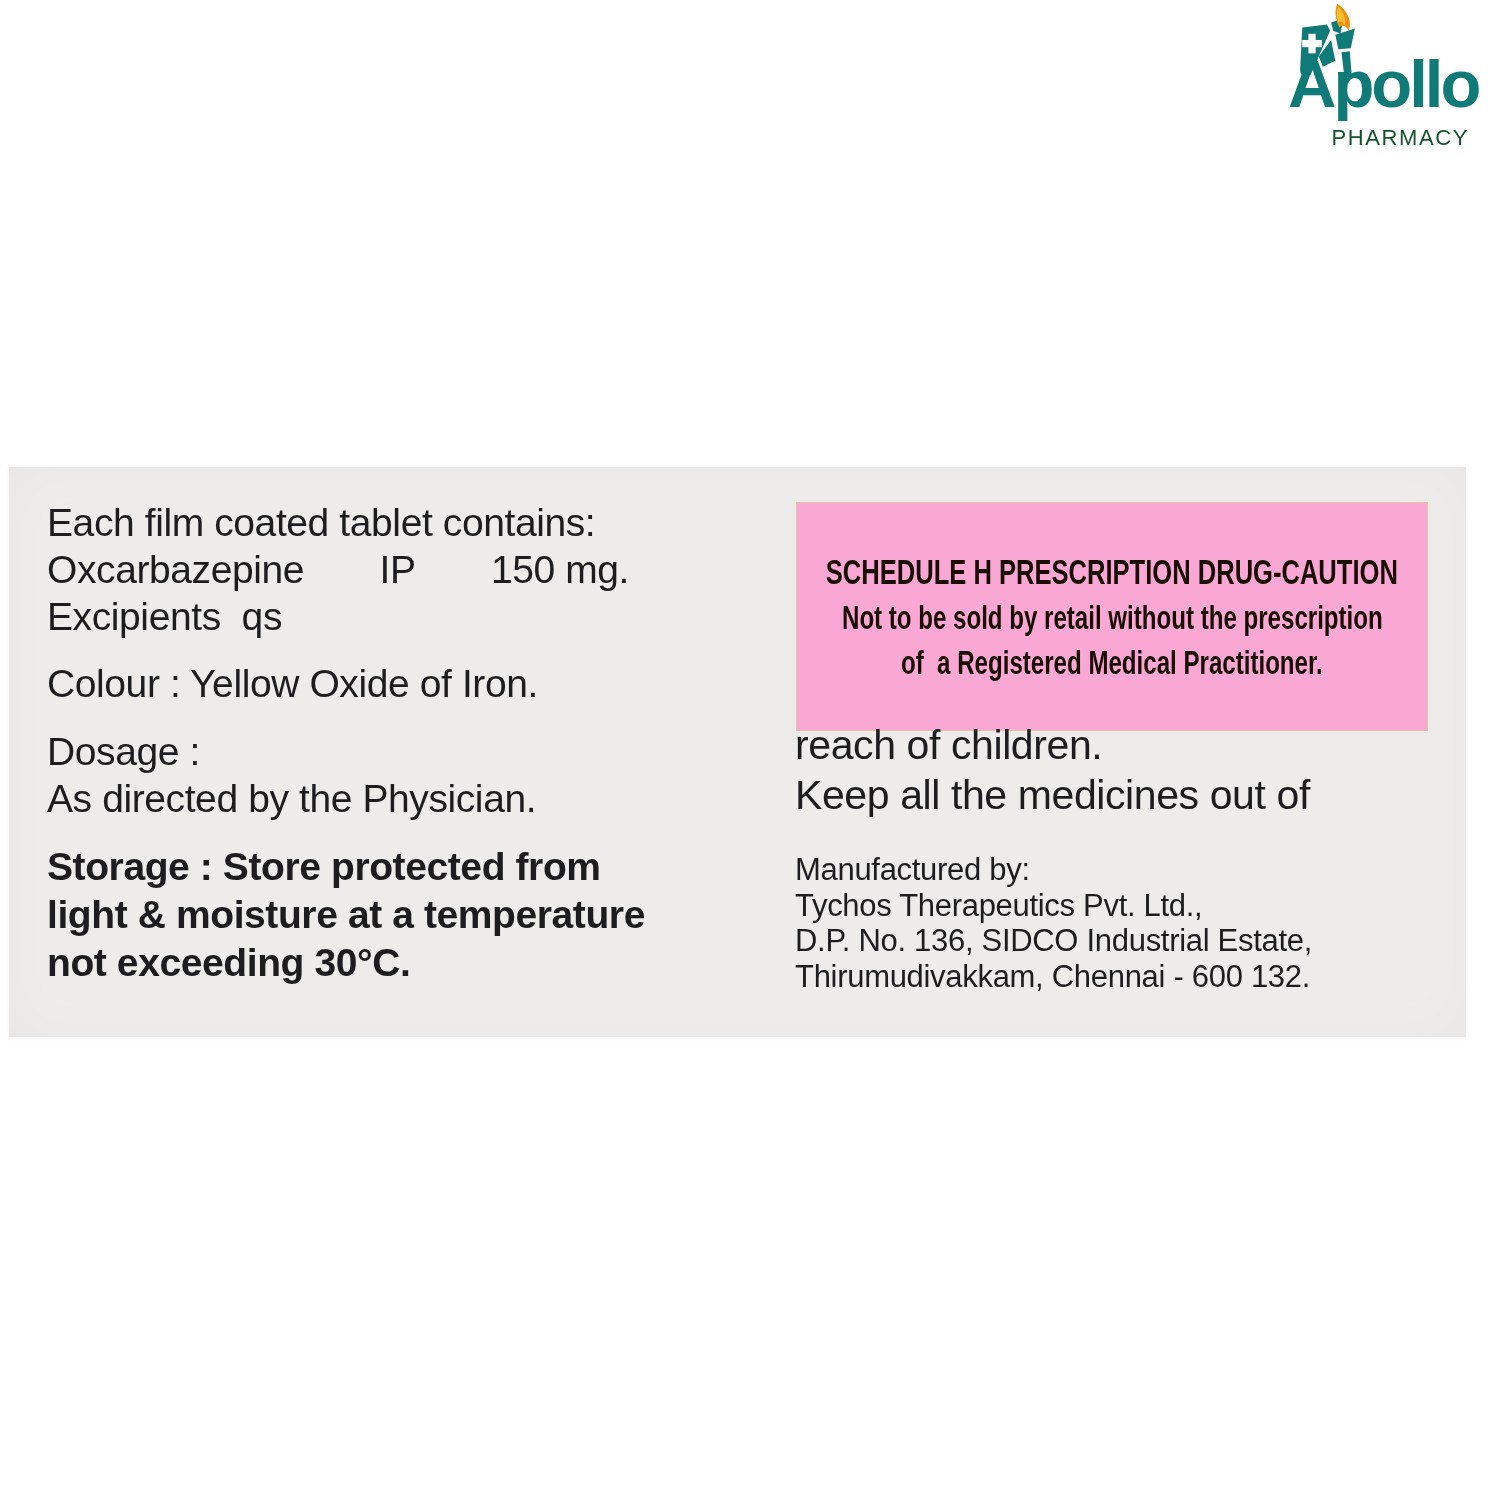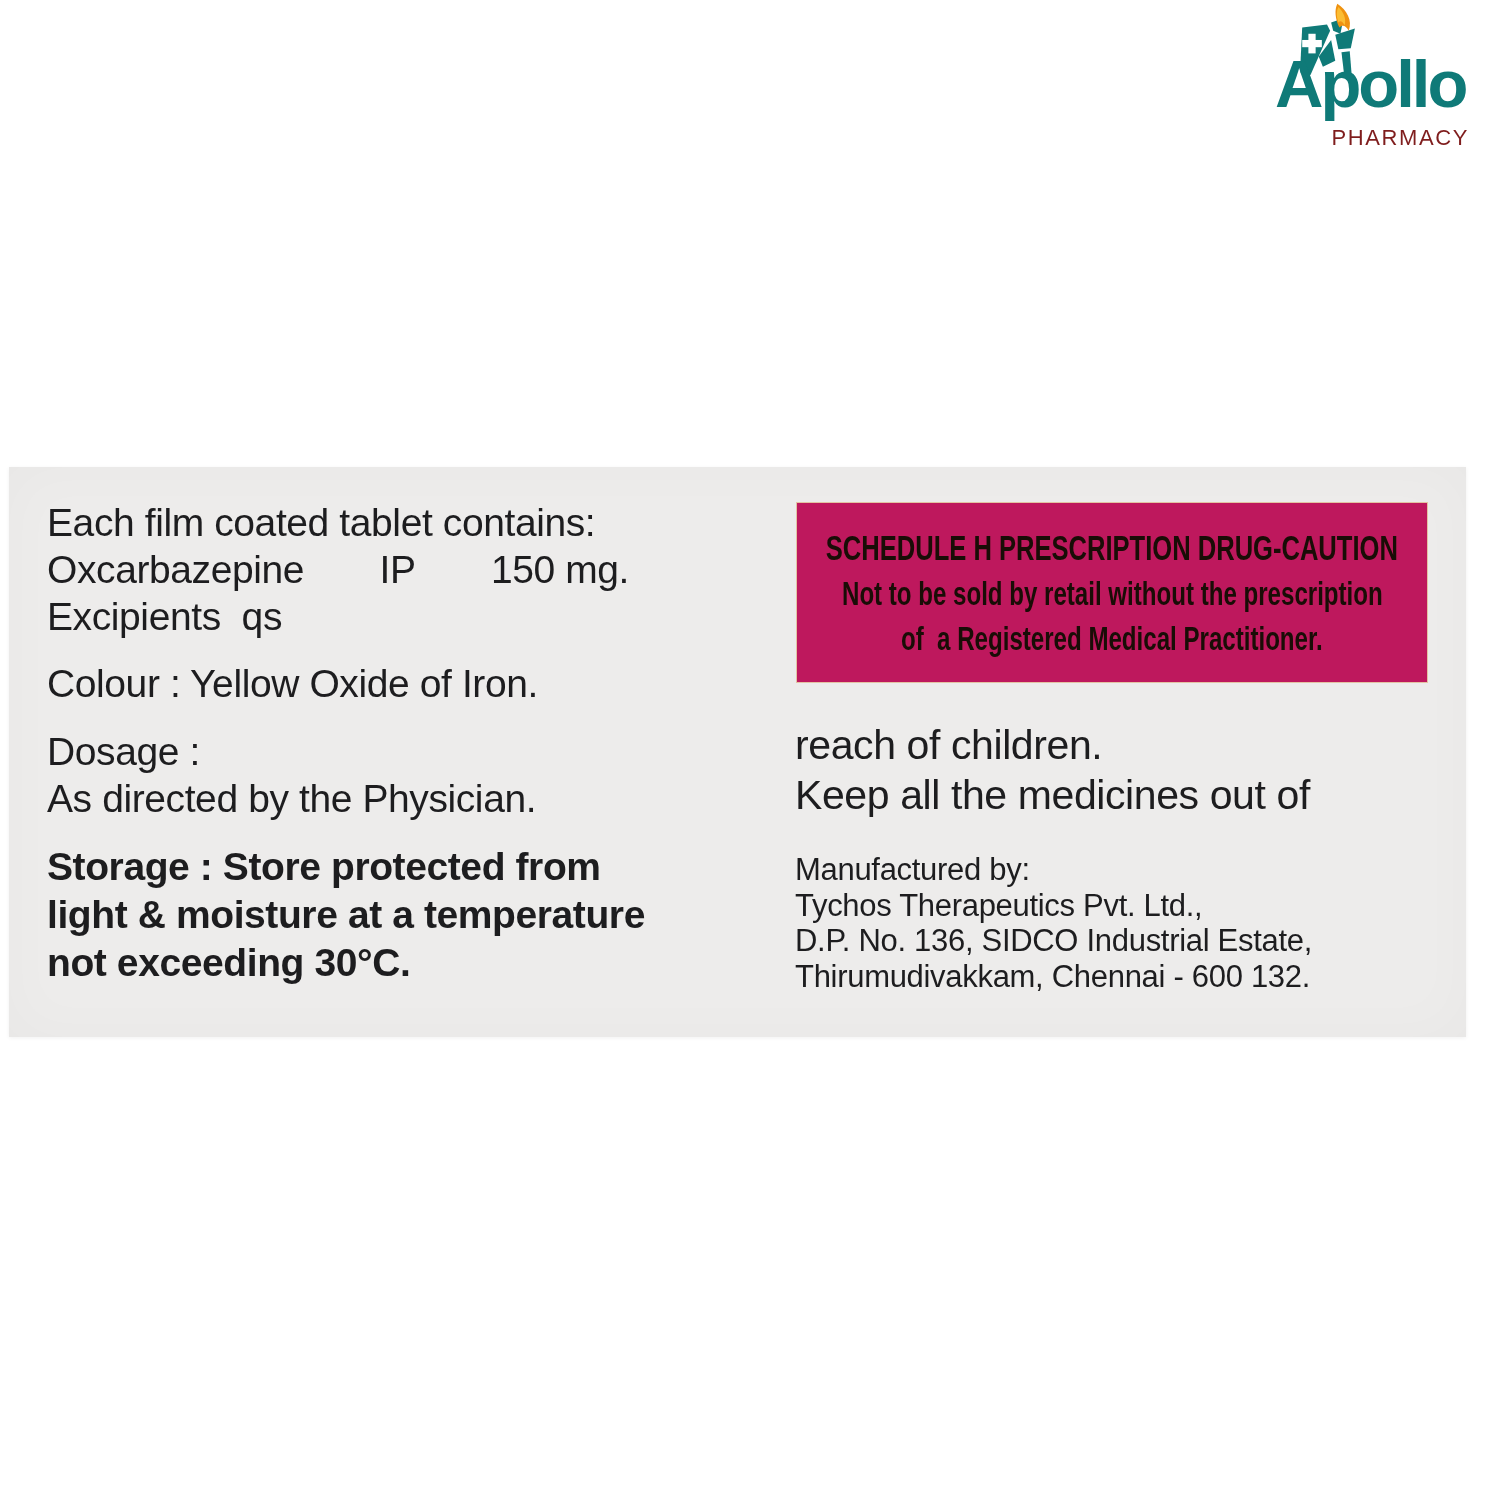--- a/index.html
+++ b/index.html
@@ -5,28 +5,28 @@
   * { margin: 0; padding: 0; box-sizing: border-box; }
   html, body { width: 1500px; height: 1500px; background: #ffffff; overflow: hidden; }
   body { font-family: "Liberation Sans", sans-serif; color: #1d1d1f; position: relative; }
 
   .stage { position: absolute; inset: 0; background: #ffffff; }
 
   
   .logo { position: absolute; left: 1270px; top: 0; width: 215px; height: 165px; }
   .logo-icon { position: absolute; left: 26px; top: 2px; width: 62px; height: 78px; }
   .brand-name {
-    position: absolute; left: 5px; top: 50px; width: 196px;
+    position: absolute; left: 18px; top: 50px; width: 196px;
     font-size: 67px; font-weight: bold; letter-spacing: -3px;
     color: #0f7a78; text-align: left; line-height: 1;
   }
   .brand-sub {
     position: absolute; left: 5px; top: 127px; width: 194px;
     font-size: 22px; font-weight: 400; letter-spacing: 1.6px;
-    color: #7f1d1d; text-align: right; line-height: 1;
+    color: #14532d; text-align: right; line-height: 1;
   }
 
   
   .panel {
     position: absolute; left: 9px; top: 467px; width: 1457px; height: 570px;
     background: linear-gradient(180deg, #efeeec 0%, #edeceа 50%, #eae9e7 100%);
     background-color: #edeceb;
     box-shadow: inset 0 0 60px rgba(0,0,0,0.025), 0 1px 4px rgba(0,0,0,0.06);
     border-radius: 0;
   }
@@ -35,22 +35,22 @@
 
   .block { position: absolute; color: #1d1d1f; }
   .comp    { left: 38px; top: 32px;  font-size: 39px; line-height: 47px; letter-spacing: -0.4px; }
   .comp-row { display: flex; justify-content: space-between; width: 582px; }
   .colour  { left: 38px; top: 193px; font-size: 39px; line-height: 47px; letter-spacing: -0.4px; }
   .dosage  { left: 38px; top: 261px; font-size: 39px; line-height: 47px; letter-spacing: -0.4px; }
   .storage { left: 38px; top: 376px; font-size: 39px; line-height: 48px; font-weight: bold; letter-spacing: -0.4px; }
 
   
   .schedule-box {
-    position: absolute; left: 788px; top: 36px; width: 630px; height: 179px;
-    background: #be185d;
+    position: absolute; left: 788px; top: 36px; width: 630px; height: 227px;
+    background: #f9a8d4;
     display: flex; flex-direction: column; align-items: center; justify-content: center;
     color: #190d06; text-align: center;
     box-shadow: 0 0 0 1px rgba(210,120,30,0.35);
   }
   .schedule-box .s1 { font-size: 35px; font-weight: bold; line-height: 46px; }
   .schedule-box .s2 { font-size: 33px; font-weight: bold; line-height: 45px; }
   .cond { display: inline-block; transform: scaleX(0.73); transform-origin: center; white-space: pre; }
 
   .keep { left: 786px; top: 253px; font-size: 41px; line-height: 50px; letter-spacing: -0.4px; }
   .mfg  { left: 786px; top: 373px; font-size: 31px; line-height: 35.5px; letter-spacing: -0.3px; margin-top: 12px; }

